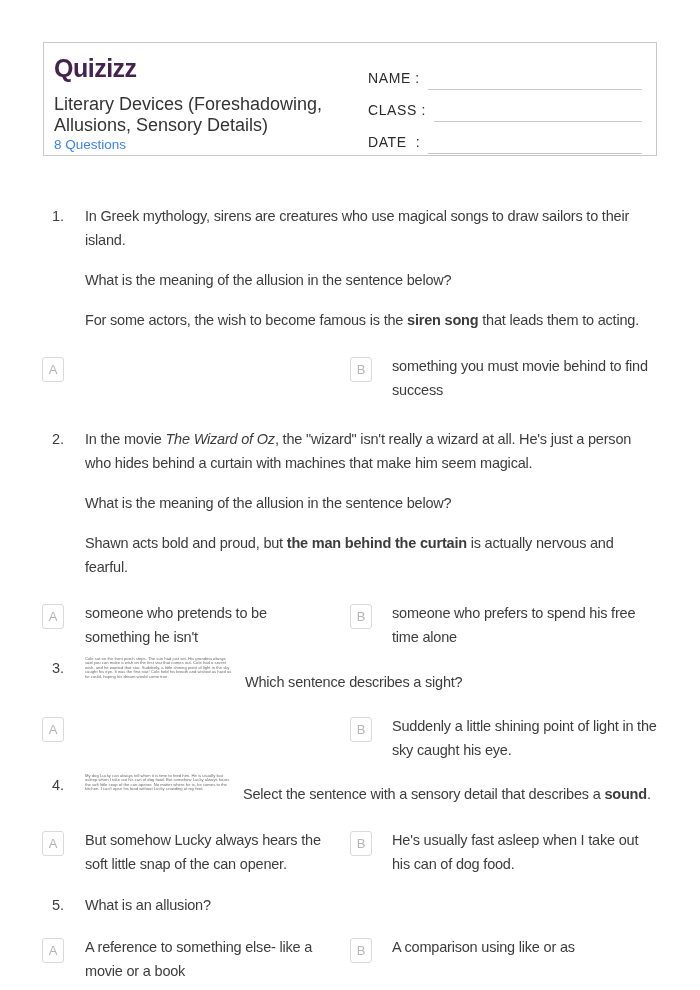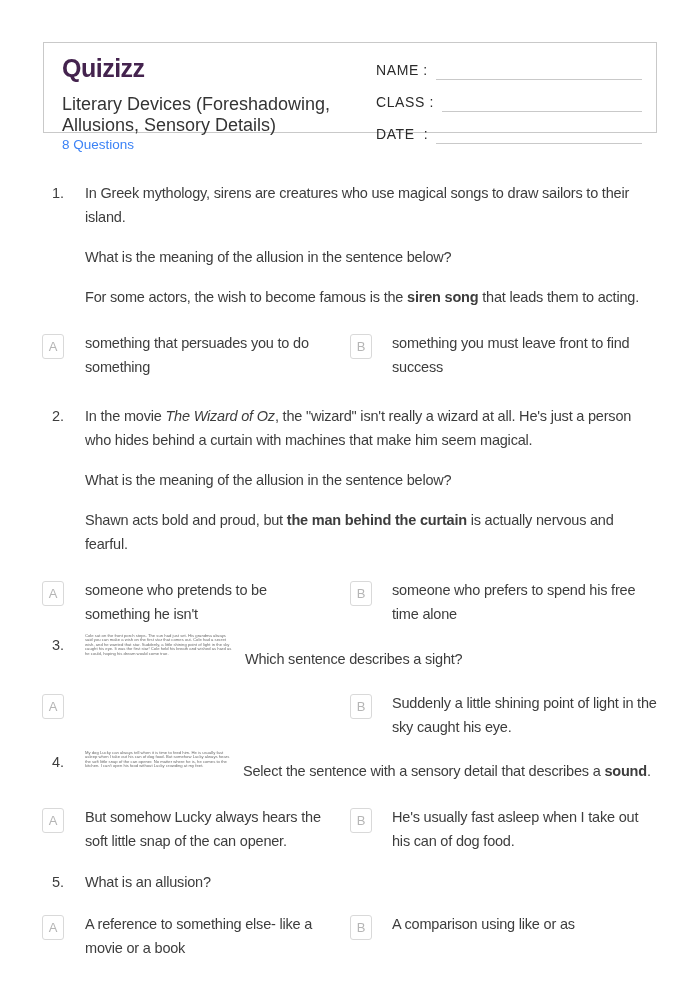--- a/index.html
+++ b/index.html
@@ -1,35 +1,35 @@
 <!DOCTYPE html>
 <html><head>
 <meta charset="utf-8">
 <style>
   * { margin:0; padding:0; box-sizing:border-box; }
   html,body { width:700px; height:990px; background:#ffffff; overflow:hidden; }
   body { font-family:"Liberation Sans", sans-serif; color:#3d3d3d; }
 
   
   .header-box{
-    margin:42px 43px 8px 43px; width:614px; height:91px;
-    border:1px solid #c9c9c9; display:flex; padding:11px 14px 10px 18px;
+    margin:42px 43px 8px 43px; width:614px; height:114px;
+    border:1px solid #c9c9c9; display:flex; padding:11px 14px 10px 10px;
   }
   .hdr-left{ flex:0 0 300px; }
   .logo{
     font-size:25px; font-weight:800; letter-spacing:-0.5px;
     color:#44234e; line-height:28px;
   }
   .quiz-title{
     margin-top:12px; font-size:18px; line-height:21px; color:#343434;
     width:300px;
   }
   .quiz-count{ margin-top:1px; font-size:13.5px; color:#3b82f6; }
   .hdr-right{ flex:1; padding:6px 0 0 14px; }
-  .field-row{ display:flex; height:30px; margin-bottom:2px; }
+  .field-row{ display:flex; align-items:flex-end; height:30px; margin-bottom:2px; }
   .field-label{
     font-size:14px; color:#2b2b2b; letter-spacing:0.6px; line-height:20px;
     white-space:pre; padding-bottom:2px;
   }
   .field-line{ flex:1; border-bottom:1px solid #c9c9c9; margin-left:8px; height:20px; }
 
   
   .content{ padding:0 42px; }
   .q{ display:flex; }
   .q-num{
@@ -93,25 +93,24 @@
     <div class="q-num">1.</div>
     <div class="q-body">
       <p><span>In Greek mythology, sirens are creatures who use magical songs to draw sailors to their island.</span></p>
       <p><span>What is the meaning of the allusion in the sentence below?</span></p>
       <p><span>For some actors, the wish to become famous is the </span><span style="font-weight: 700;">siren song</span><span> that leads them to acting.</span></p>
     </div>
   </div>
   <div class="options">
     <div class="option col-a">
       <div class="opt-letter">A</div>
-      <div class="opt-text">something that persuades you to do something</div>
     </div>
     <div class="option col-b">
       <div class="opt-letter">B</div>
-      <div class="opt-text">something you must leave front to find success</div>
+      <div class="opt-text">something you must movie behind to find success</div>
     </div>
   </div>
 
   <div class="q" style="margin-top:25px;">
     <div class="q-num">2.</div>
     <div class="q-body">
       <p><span>In the movie </span><span style="font-style: italic; text-align: center;">The Wizard of Oz</span><span>, the "wizard" isn't really a wizard at all. He's just a person who hides behind a curtain with machines that make him seem magical.</span></p>
       <p><span>What is the meaning of the allusion in the sentence below?</span></p>
       <p><span>Shawn acts bold and proud, but </span><span style="font-weight: 700;">the man behind the curtain</span><span> is actually nervous and fearful.</span></p>
     </div>

